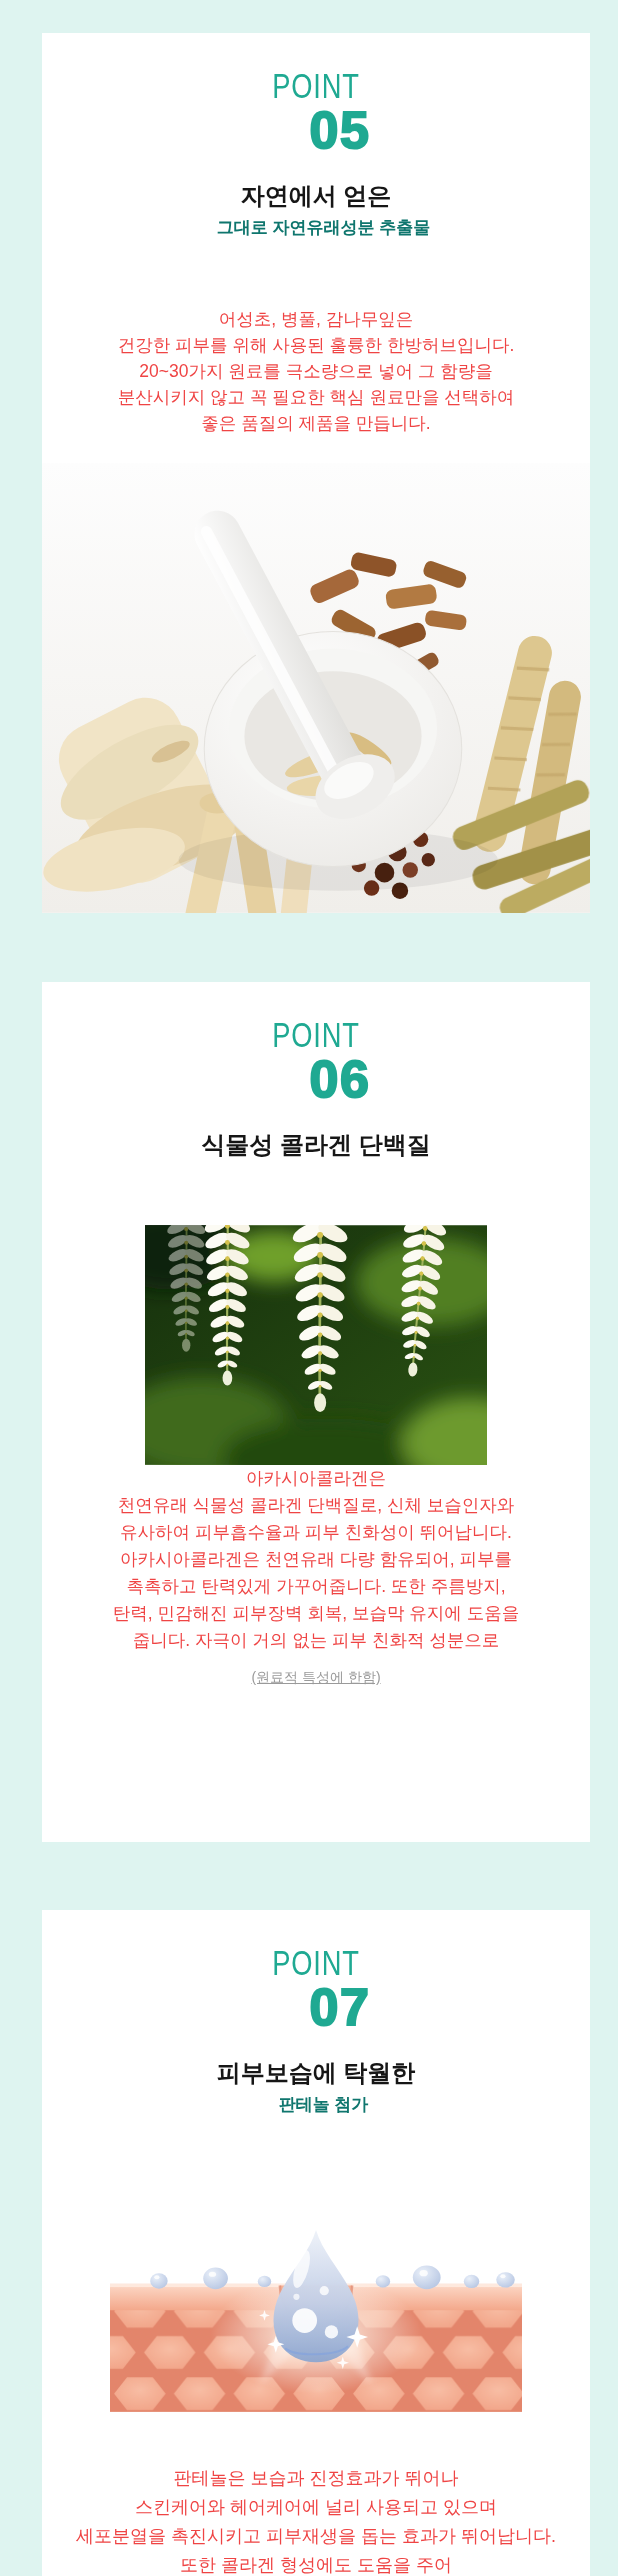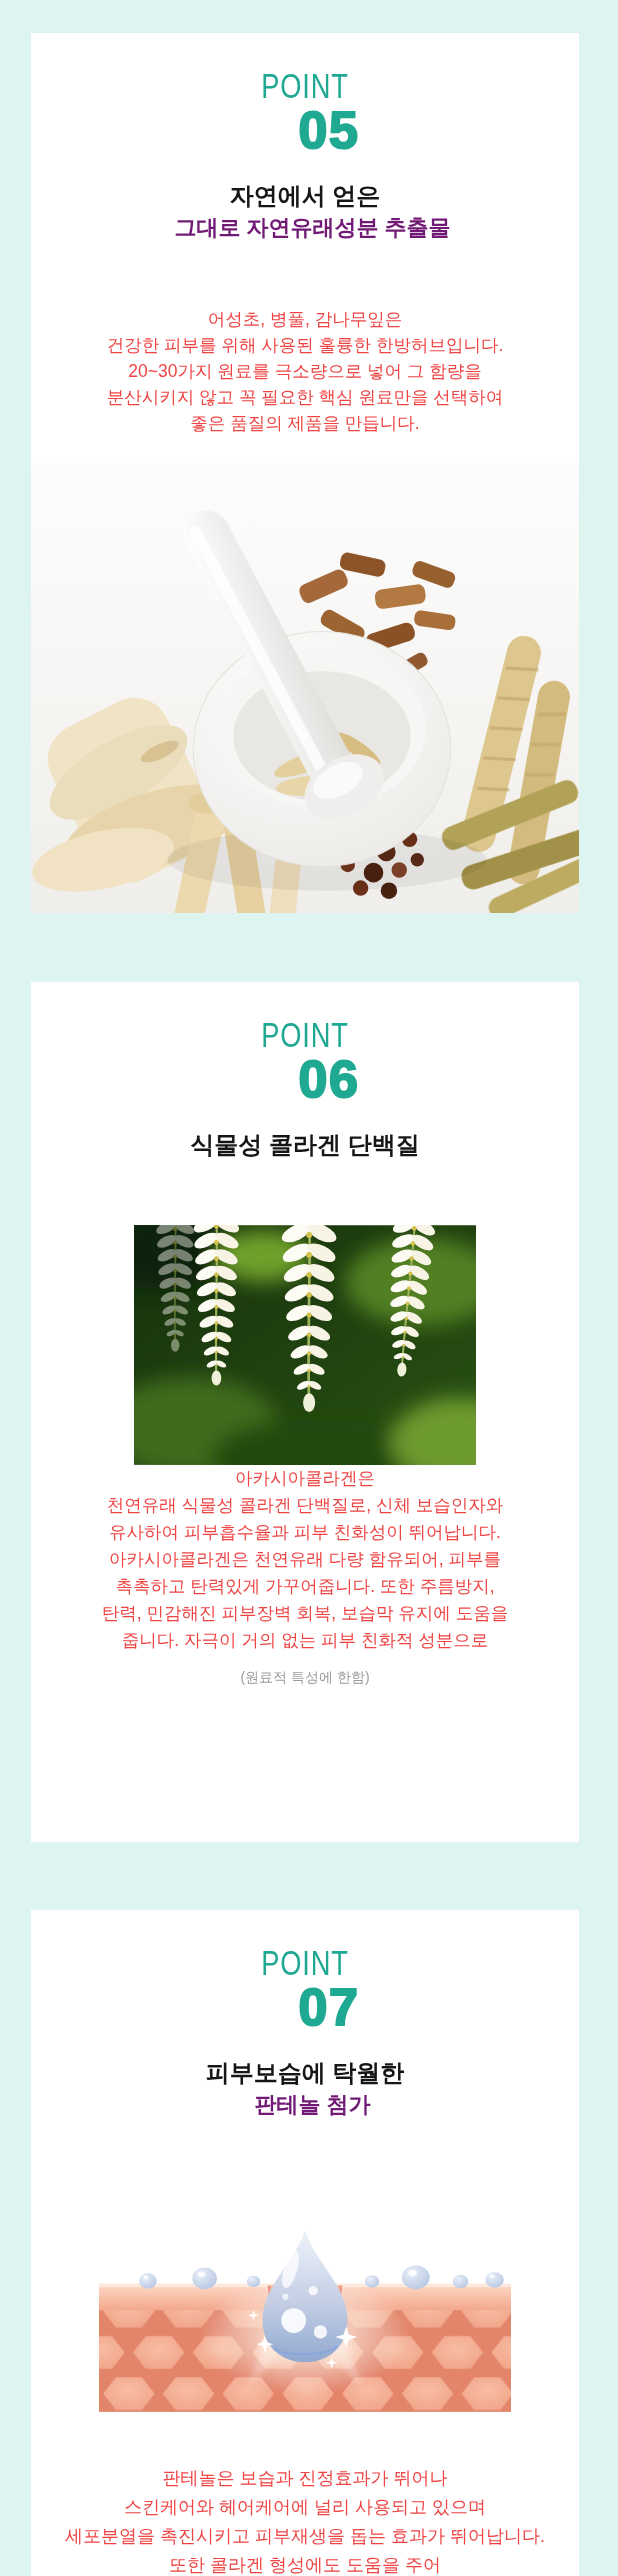--- a/index.html
+++ b/index.html
@@ -3,46 +3,46 @@
 <meta charset="utf-8">
 <style>
   html,body{margin:0;padding:0;}
   body{
     width:618px;height:2804px;position:relative;
     background:#def4f0;
     font-family:"Liberation Sans","DejaVu Sans",sans-serif;
     overflow:hidden;
   }
   .card{
-    position:absolute;left:31px;width:548px;background:#ffffff;
+    position:absolute;left:42px;width:548px;background:#ffffff;
     text-align:center;overflow:hidden;
   }
   #card-05{top:33px;height:880px;}
   #card-06{top:982px;height:860px;}
   #card-07{top:1910px;height:858px;}
 
   .point-label{
     margin-top:37px;line-height:31px;font-size:35px;color:#1fa992;
     letter-spacing:1px;transform:scaleX(.78);transform-origin:center;
     font-weight:400;
   }
   .point-number{
     line-height:58px;font-size:52px;font-weight:bold;color:#1fa992;
     letter-spacing:1.5px;margin-left:48px;-webkit-text-stroke:2.1px #1fa992;
   }
   .sec-title1{margin-top:20.6px;line-height:31px;font-size:24px;color:#161616;font-weight:700;}
-  .sec-title2{line-height:33px;font-size:22px;color:#701a75;font-weight:bold;padding-left:15px;}
+  .sec-title2{line-height:33px;font-size:17px;color:#0f766e;font-weight:bold;padding-left:15px;}
 
   .body-text{font-size:17.5px;color:#ef4444;text-align:center;}
   #card-05 .body-text{margin-top:62px;line-height:26px;}
   #card-06 .body-text{line-height:27px;}
   #card-07 .body-text{margin-top:52px;line-height:29px;font-size:18px;}
 
   .footnote{font-size:14px;color:#9a9a9a;}
-  #card-06 .footnote{margin-top:13.4px;line-height:20.6px;}
+  #card-06 .footnote{margin-top:13.4px;line-height:20.6px;text-decoration:underline;}
 
   .hero{display:block;margin:0 auto;}
   #hero-herbs{position:absolute;left:0;bottom:0;width:548px;height:450px;}
   #hero-flowers{margin-top:65px;width:342px;height:240px;}
   #hero-skin{margin-top:87px;width:412px;height:204px;}
 </style>
 </head>
 <body>
 
 <section class="card" id="card-05">

